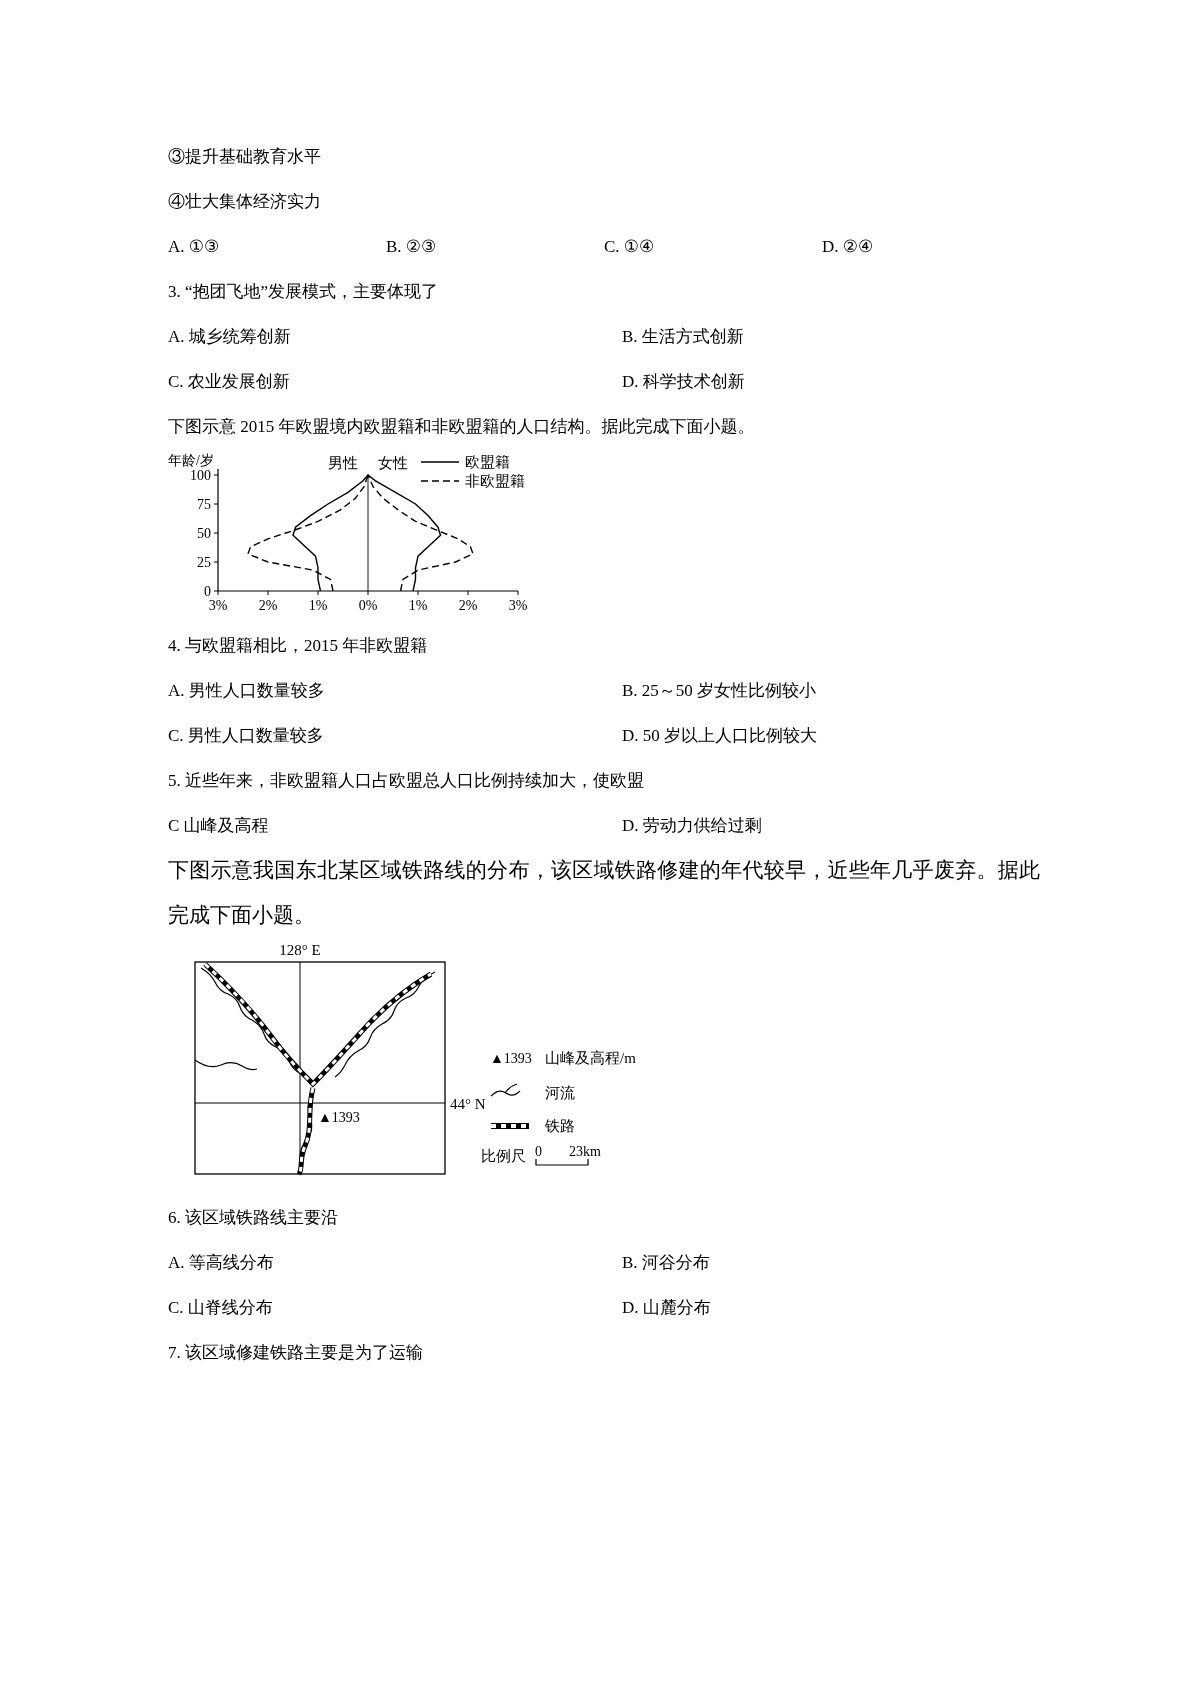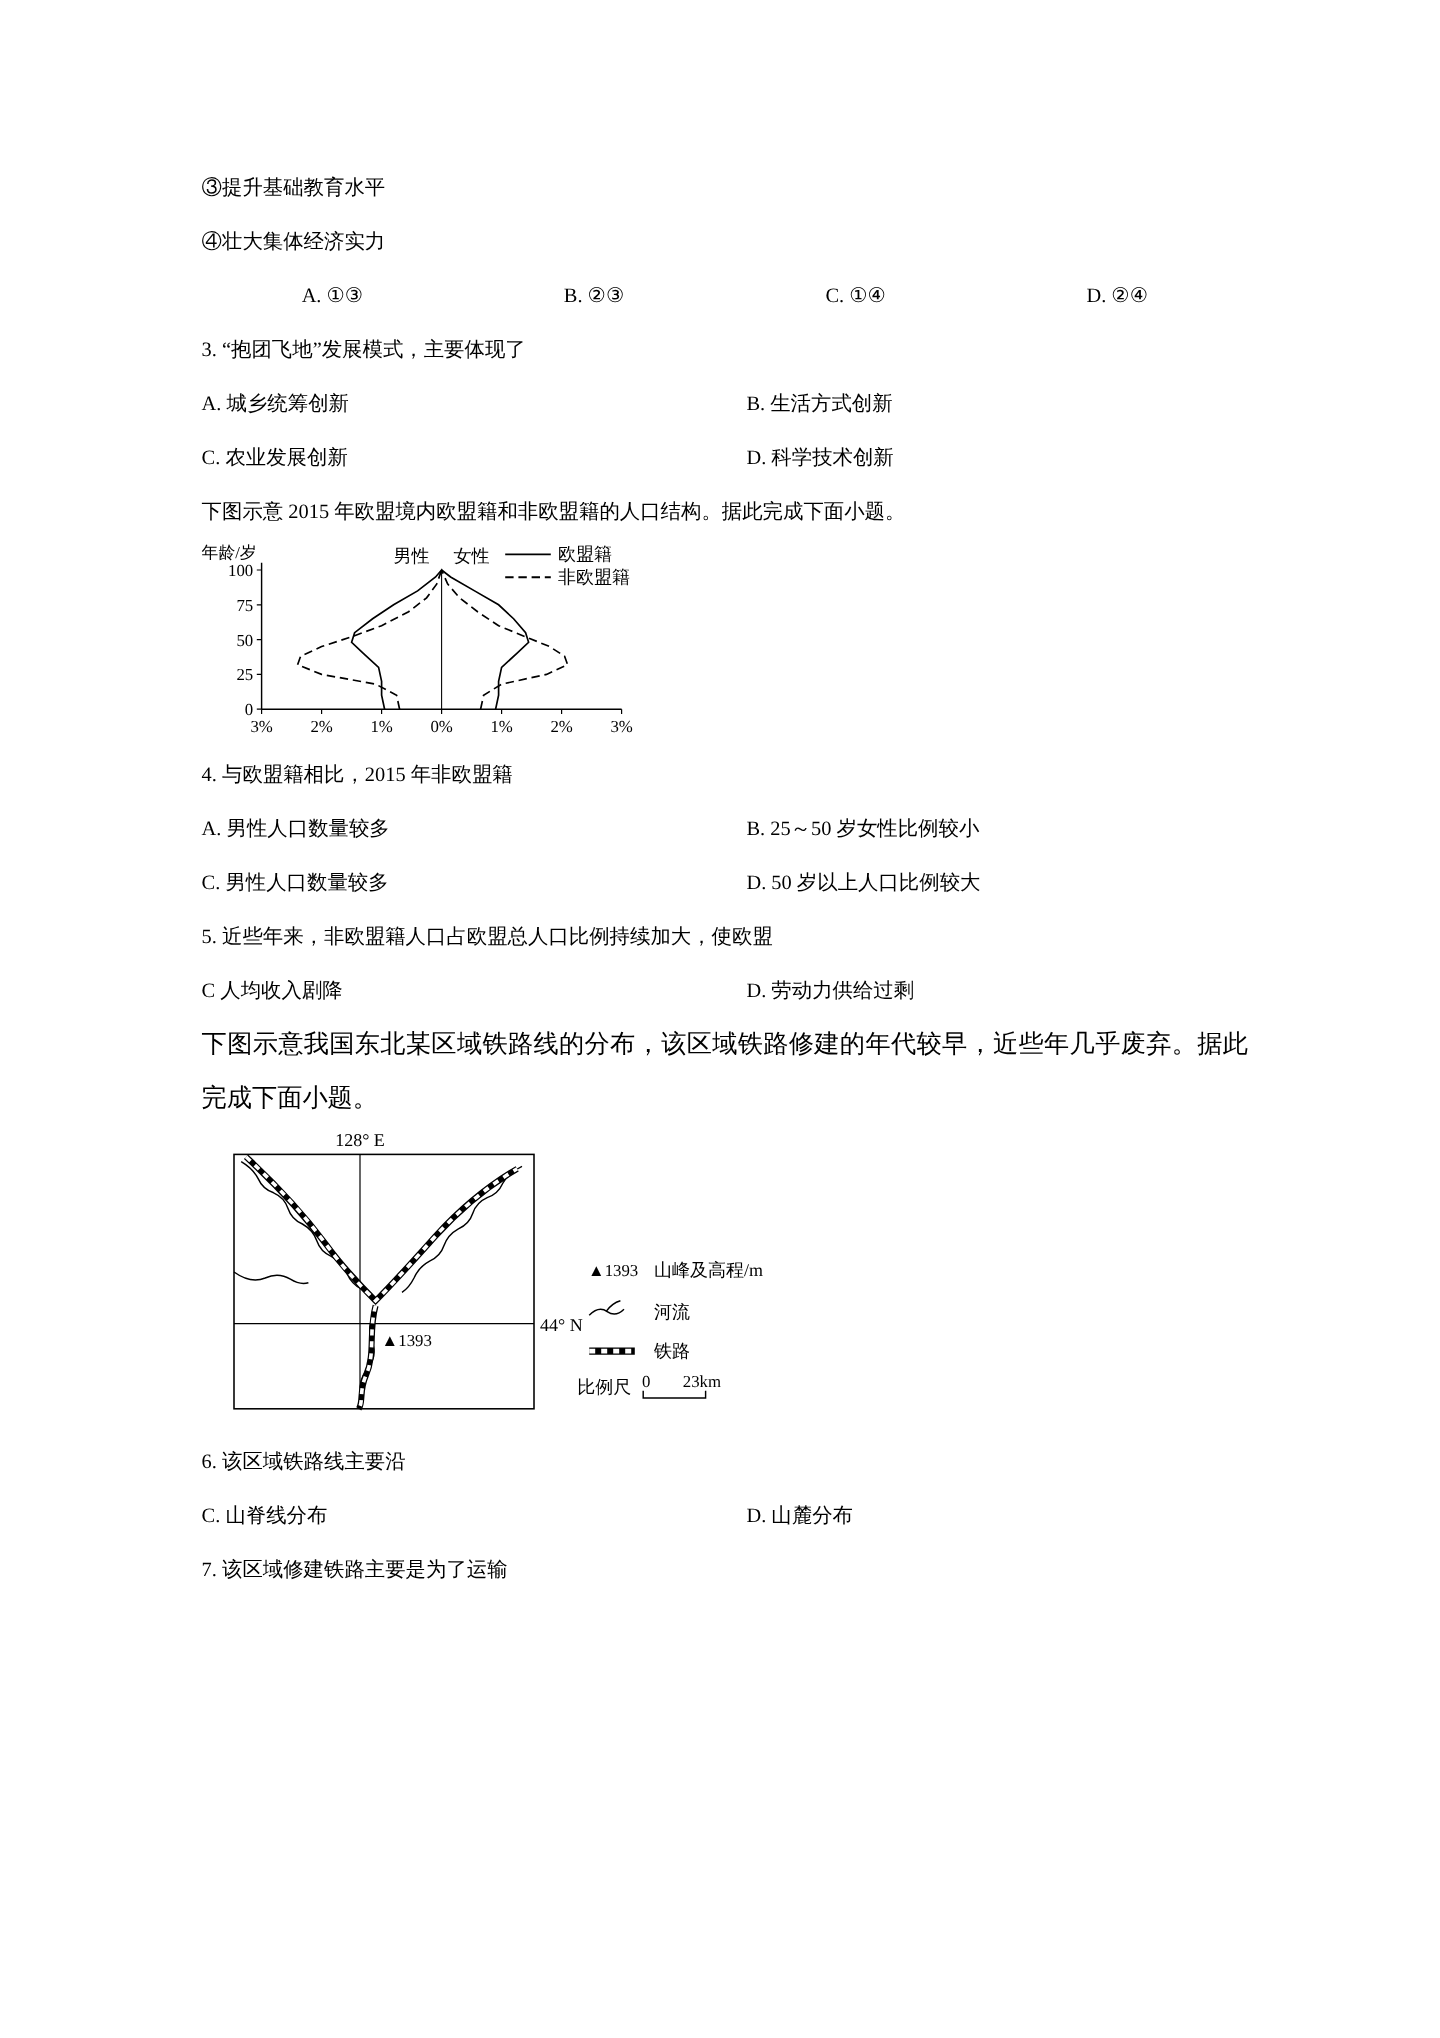--- a/index.html
+++ b/index.html
@@ -7,21 +7,21 @@
   body {
     width:1200px; height:1698px; overflow:hidden;
     font-family:"Liberation Serif","DejaVu Serif",serif;
     color:#000;
   }
   .page { padding:134px 160px 0 168px; }
   .line { font-size:17px; line-height:45px; white-space:nowrap; }
   .para { font-size:21px; line-height:45px; text-align:justify; }
   .row2 { display:flex; }
   .row2 .c1 { width:454px; }
-  .row4 { display:flex;text-align:center; }
+  .row4 { display:flex; }
   .row4 .c { width:228px; }
   .figure { display:block; }
   .fig-pyramid { margin:4px 0 0 0; }
   .fig-map { margin:4px 0 5px 19px; }
   svg text { font-family:"Liberation Serif","DejaVu Serif",serif; fill:#000; }
 </style>
 </head>
 <body>
 
 <div class="page">
@@ -94,21 +94,21 @@
     <span class="c1">A. 男性人口数量较多</span>
     <span class="c2">B. 25～50 岁女性比例较小</span>
   </div>
   <div class="line row2">
     <span class="c1">C. 男性人口数量较多</span>
     <span class="c2">D. 50 岁以上人口比例较大</span>
   </div>
 
   <div class="line">5. 近些年来，非欧盟籍人口占欧盟总人口比例持续加大，使欧盟</div>
   <div class="line row2">
-    <span class="c1">C 人均收入剧降</span>
+    <span class="c1">C 山峰及高程</span>
     <span class="c2">D. 劳动力供给过剩</span>
   </div>
 
   <div class="para">下图示意我国东北某区域铁路线的分布，该区域铁路修建的年代较早，近些年几乎废弃。据此完成下面小题。</div>
 
   <svg class="figure fig-map" width="470" height="248" viewBox="0 0 470 248" xmlns="http://www.w3.org/2000/svg">
 
     <text x="113" y="13" font-size="15" text-anchor="middle">128° E</text>
 
     <rect x="8" y="20" width="250" height="212" fill="none" stroke="#000" stroke-width="1.3"></rect>
@@ -146,19 +146,23 @@
 
       <text x="294" y="219" font-size="15">比例尺</text>
       <text x="348" y="214" font-size="14">0</text>
       <text x="382" y="214" font-size="14">23km</text>
       <path d="M349,217 v6 h52 v-6" fill="none" stroke="#000" stroke-width="1.2"></path>
     </g>
   </svg>
 
   <div class="line">6. 该区域铁路线主要沿</div>
   <div class="line row2">
+    <span class="c1">A. 等高线分布</span>
+    <span class="c2">B. 河谷分布</span>
+  </div>
+  <div class="line row2">
     <span class="c1">C. 山脊线分布</span>
     <span class="c2">D. 山麓分布</span>
   </div>
 
   <div class="line">7. 该区域修建铁路主要是为了运输</div>
 
 </div>
 
 </body></html>

